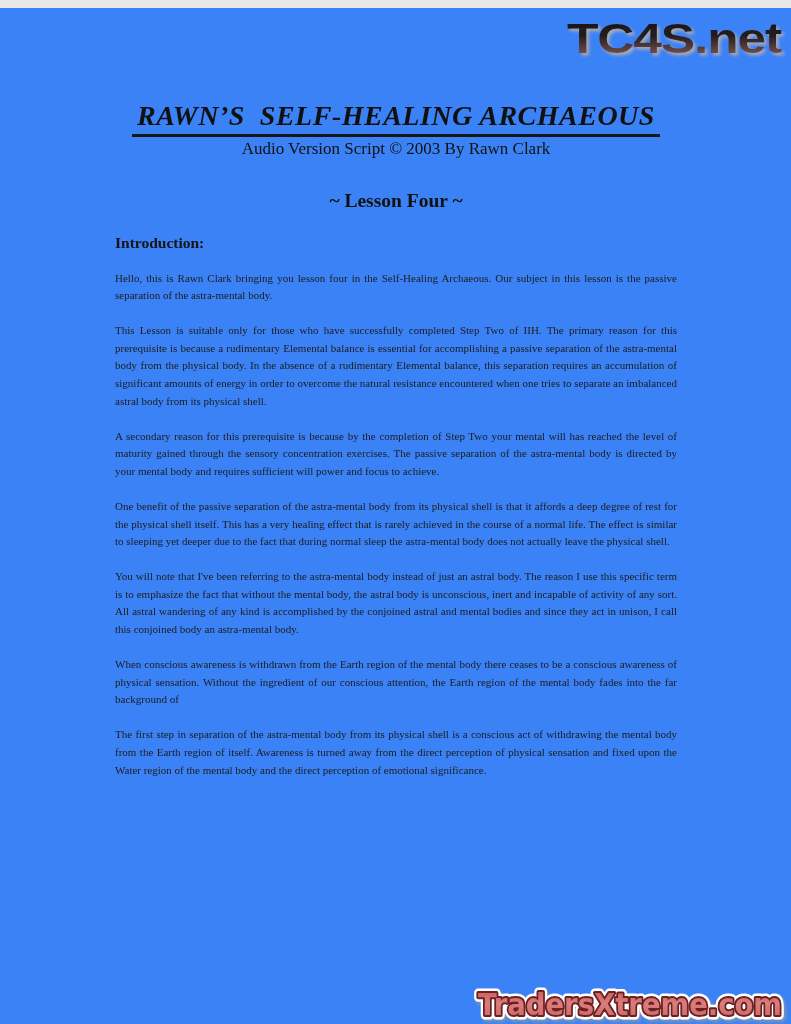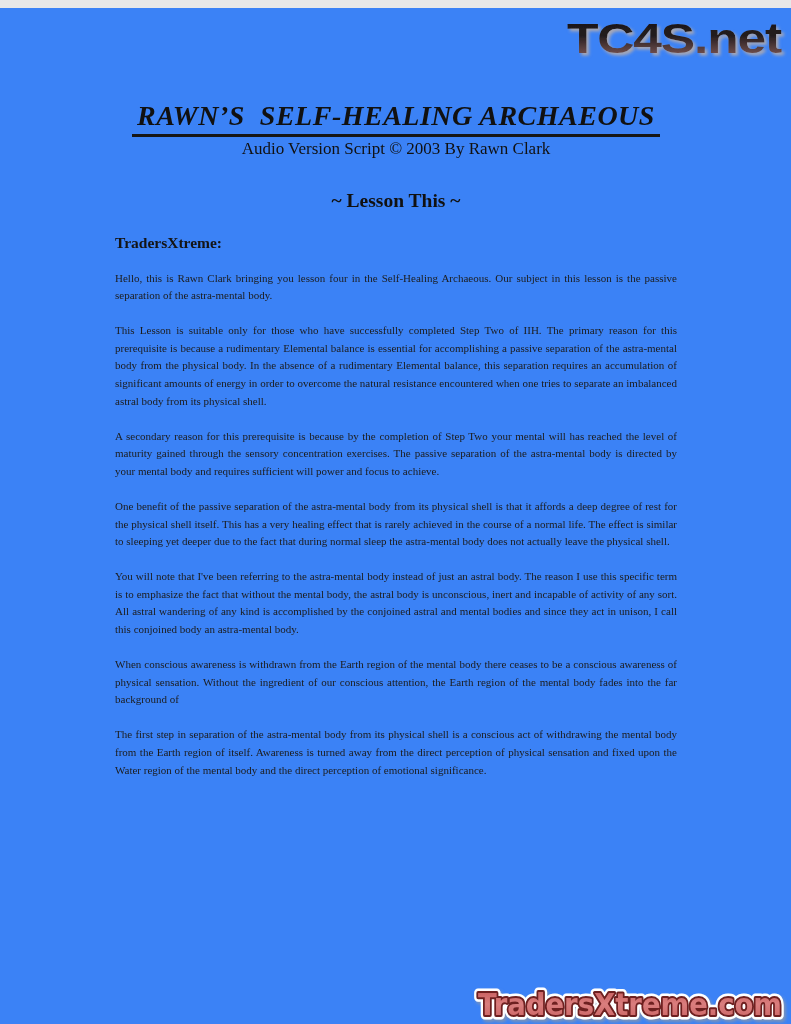--- a/index.html
+++ b/index.html
@@ -124,24 +124,24 @@
   </div>
 
   <div class="content">
 
     <div class="title-block">
       <h1 class="doc-title"><span class="underlined">RAWN’S  SELF-HEALING ARCHAEOUS</span></h1>
       <div class="doc-subtitle">Audio Version Script © 2003 By Rawn Clark</div>
     </div>
 
     <div class="lesson-block">
-      <div class="lesson-heading">~ Lesson This ~</div>
+      <div class="lesson-heading">~ Lesson Four ~</div>
     </div>
 
-    <div class="section-label">TradersXtreme:</div>
+    <div class="section-label">Introduction:</div>
 
     <div class="body-text">
       <p>Hello, this is Rawn Clark bringing you lesson four in the Self-Healing Archaeous.  Our subject in this lesson is the passive separation of the astra-mental body.</p>
       <p>This Lesson is suitable only for those who have successfully completed Step Two of IIH.  The primary reason for this prerequisite is because a rudimentary Elemental balance is essential for accomplishing a passive separation of the astra-mental body from the physical body.  In the absence of a rudimentary Elemental balance, this separation requires an accumulation of significant amounts of energy in order to overcome the natural resistance encountered when one tries to separate an imbalanced astral body from its physical shell.</p>
       <p>A secondary reason for this prerequisite is because by the completion of Step Two your mental will has reached the level of maturity gained through the sensory concentration exercises.  The passive separation of the astra-mental body is directed by your mental body and requires sufficient will power and focus to achieve.</p>
       <p>One benefit of the passive separation of the astra-mental body from its physical shell is that it affords a deep degree of rest for the physical shell itself.  This has a very healing effect that is rarely achieved in the course of a normal life.  The effect is similar to sleeping yet deeper due to the fact that during normal sleep the astra-mental body does not actually leave the physical shell.</p>
       <p>You will note that I've been referring to the astra-mental body instead of just an astral body.  The reason I use this specific term is to emphasize the fact that without the mental body, the astral body is unconscious, inert and incapable of activity of any sort.  All astral wandering of any kind is accomplished by the conjoined astral and mental bodies and since they act in unison, I call this conjoined body an astra-mental body.</p>
       <p>When conscious awareness is withdrawn from the Earth region of the mental body there ceases to be a conscious awareness of physical sensation.  Without the ingredient of our conscious attention, the Earth region of the mental body fades into the far background of</p>
       <p>The first step in separation of the astra-mental body from its physical shell is a conscious act of withdrawing the mental body from the Earth region of itself.   Awareness is turned away from the direct perception of physical sensation and fixed upon the Water region of the mental body and the direct perception of emotional significance.</p>
     </div>

